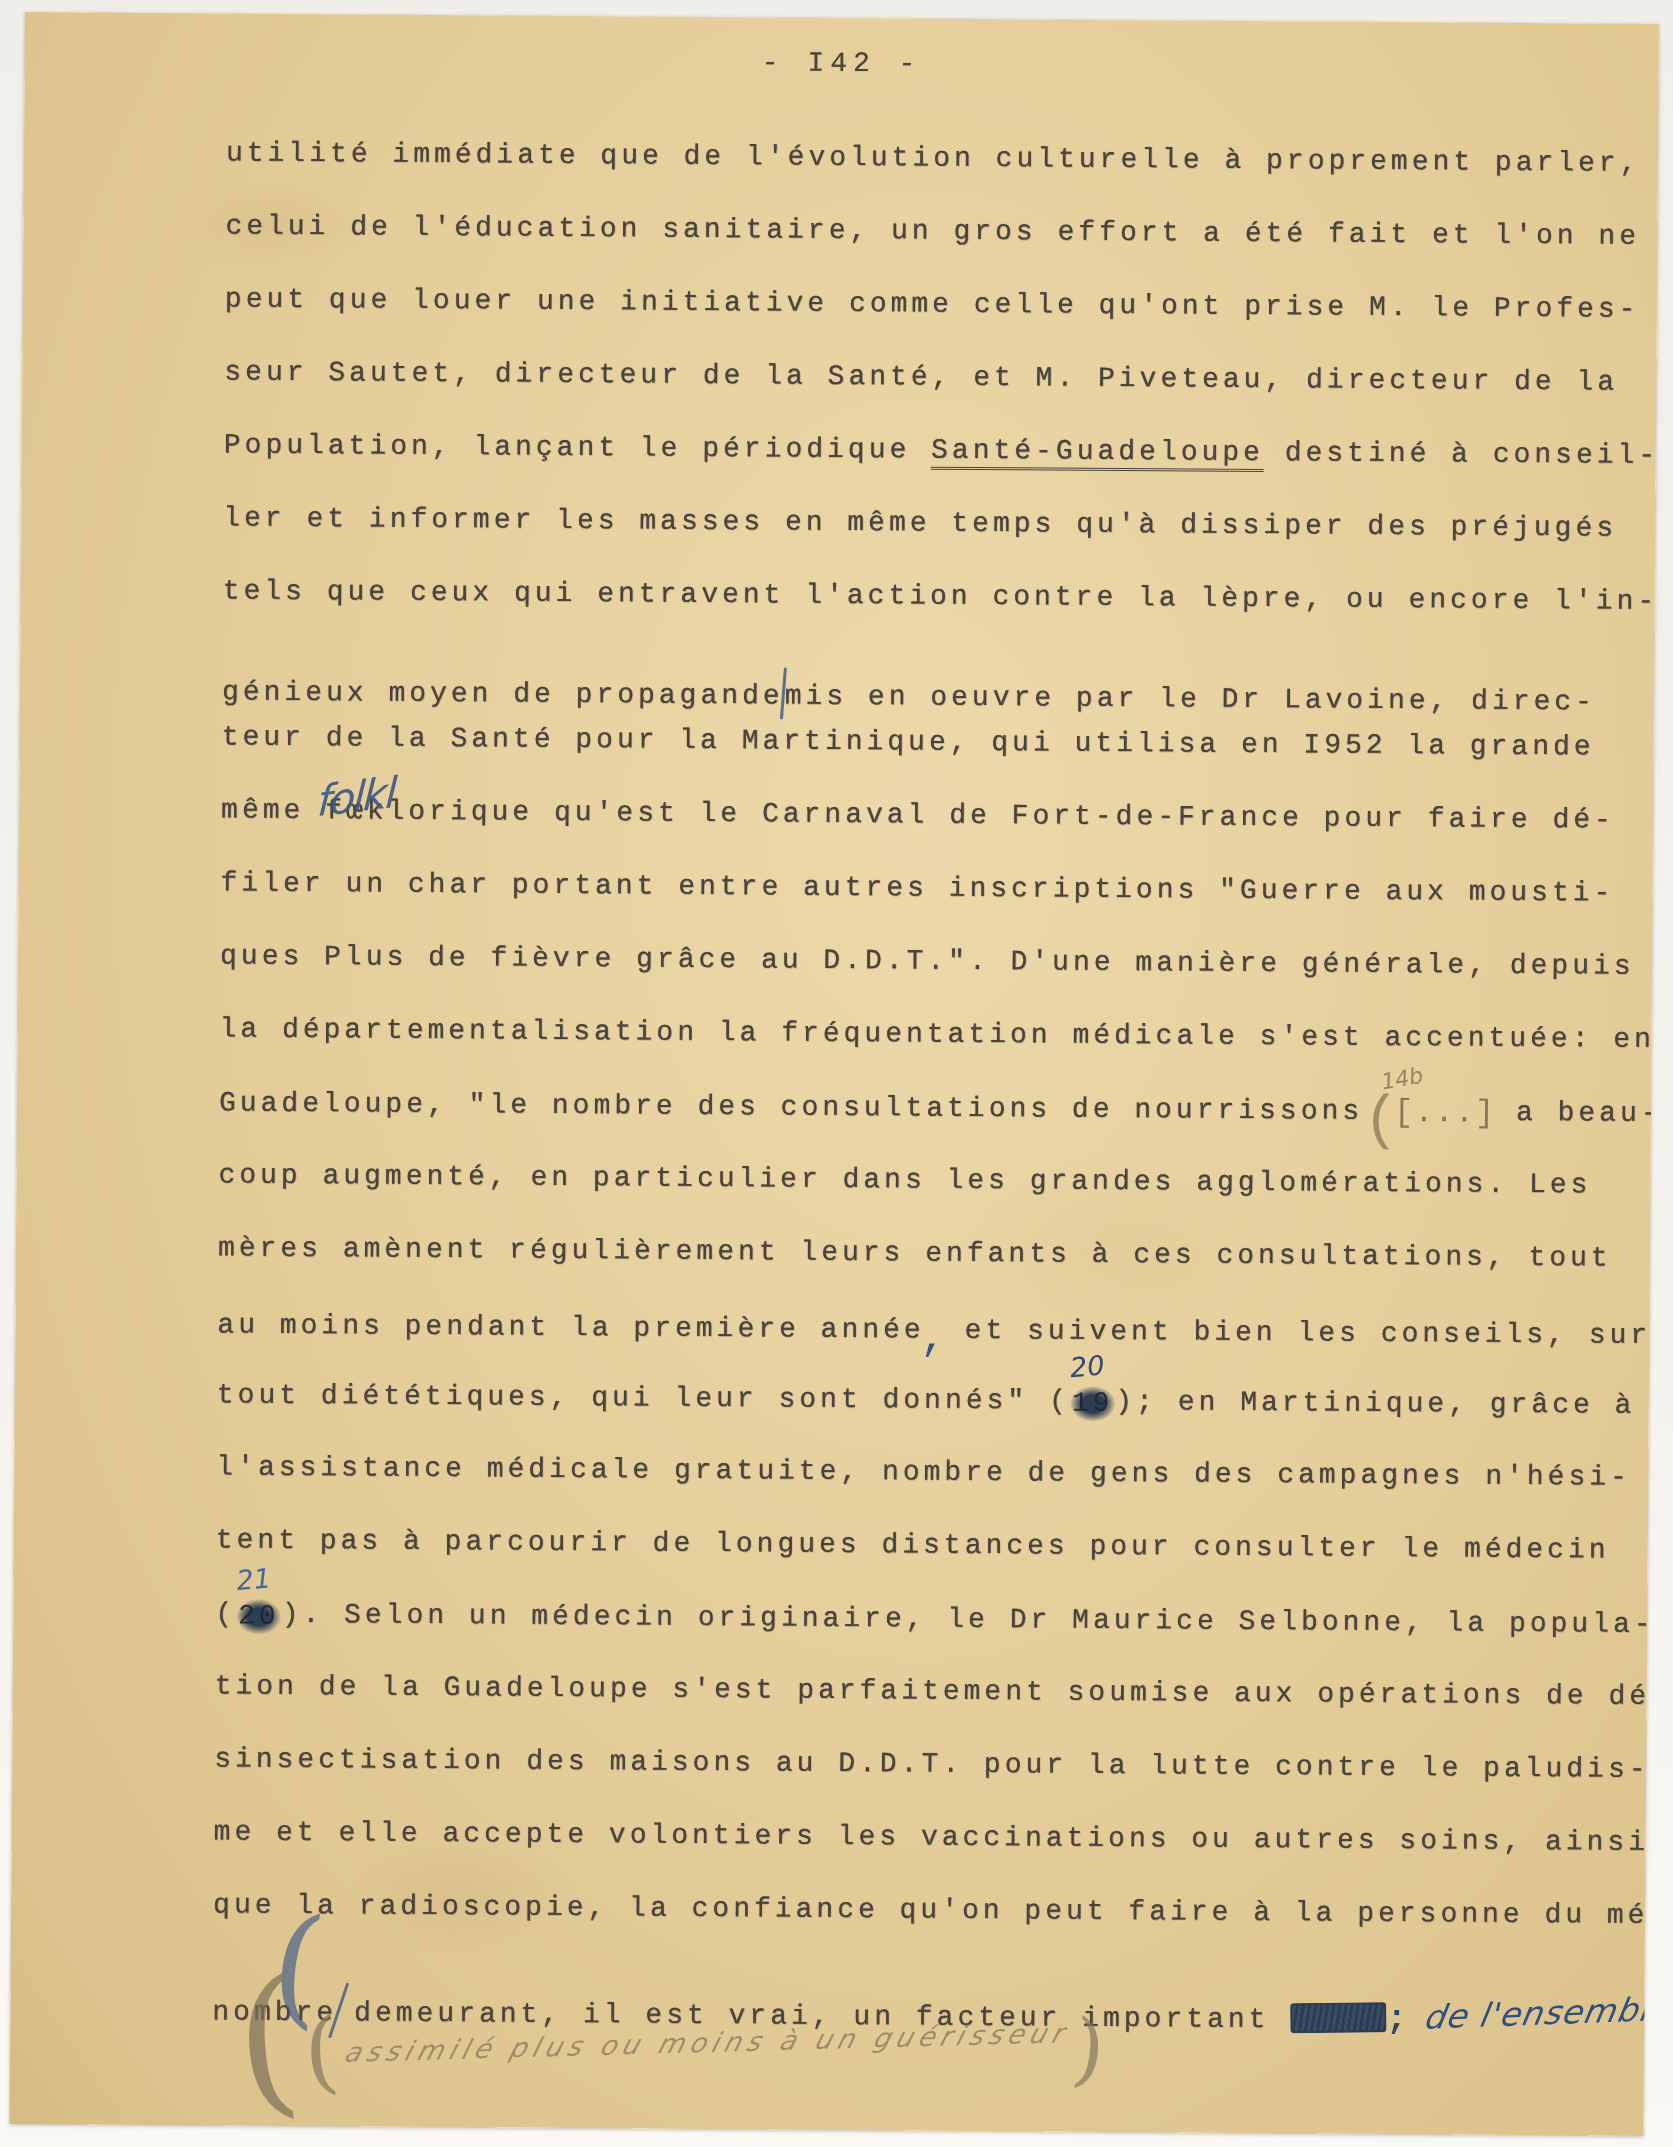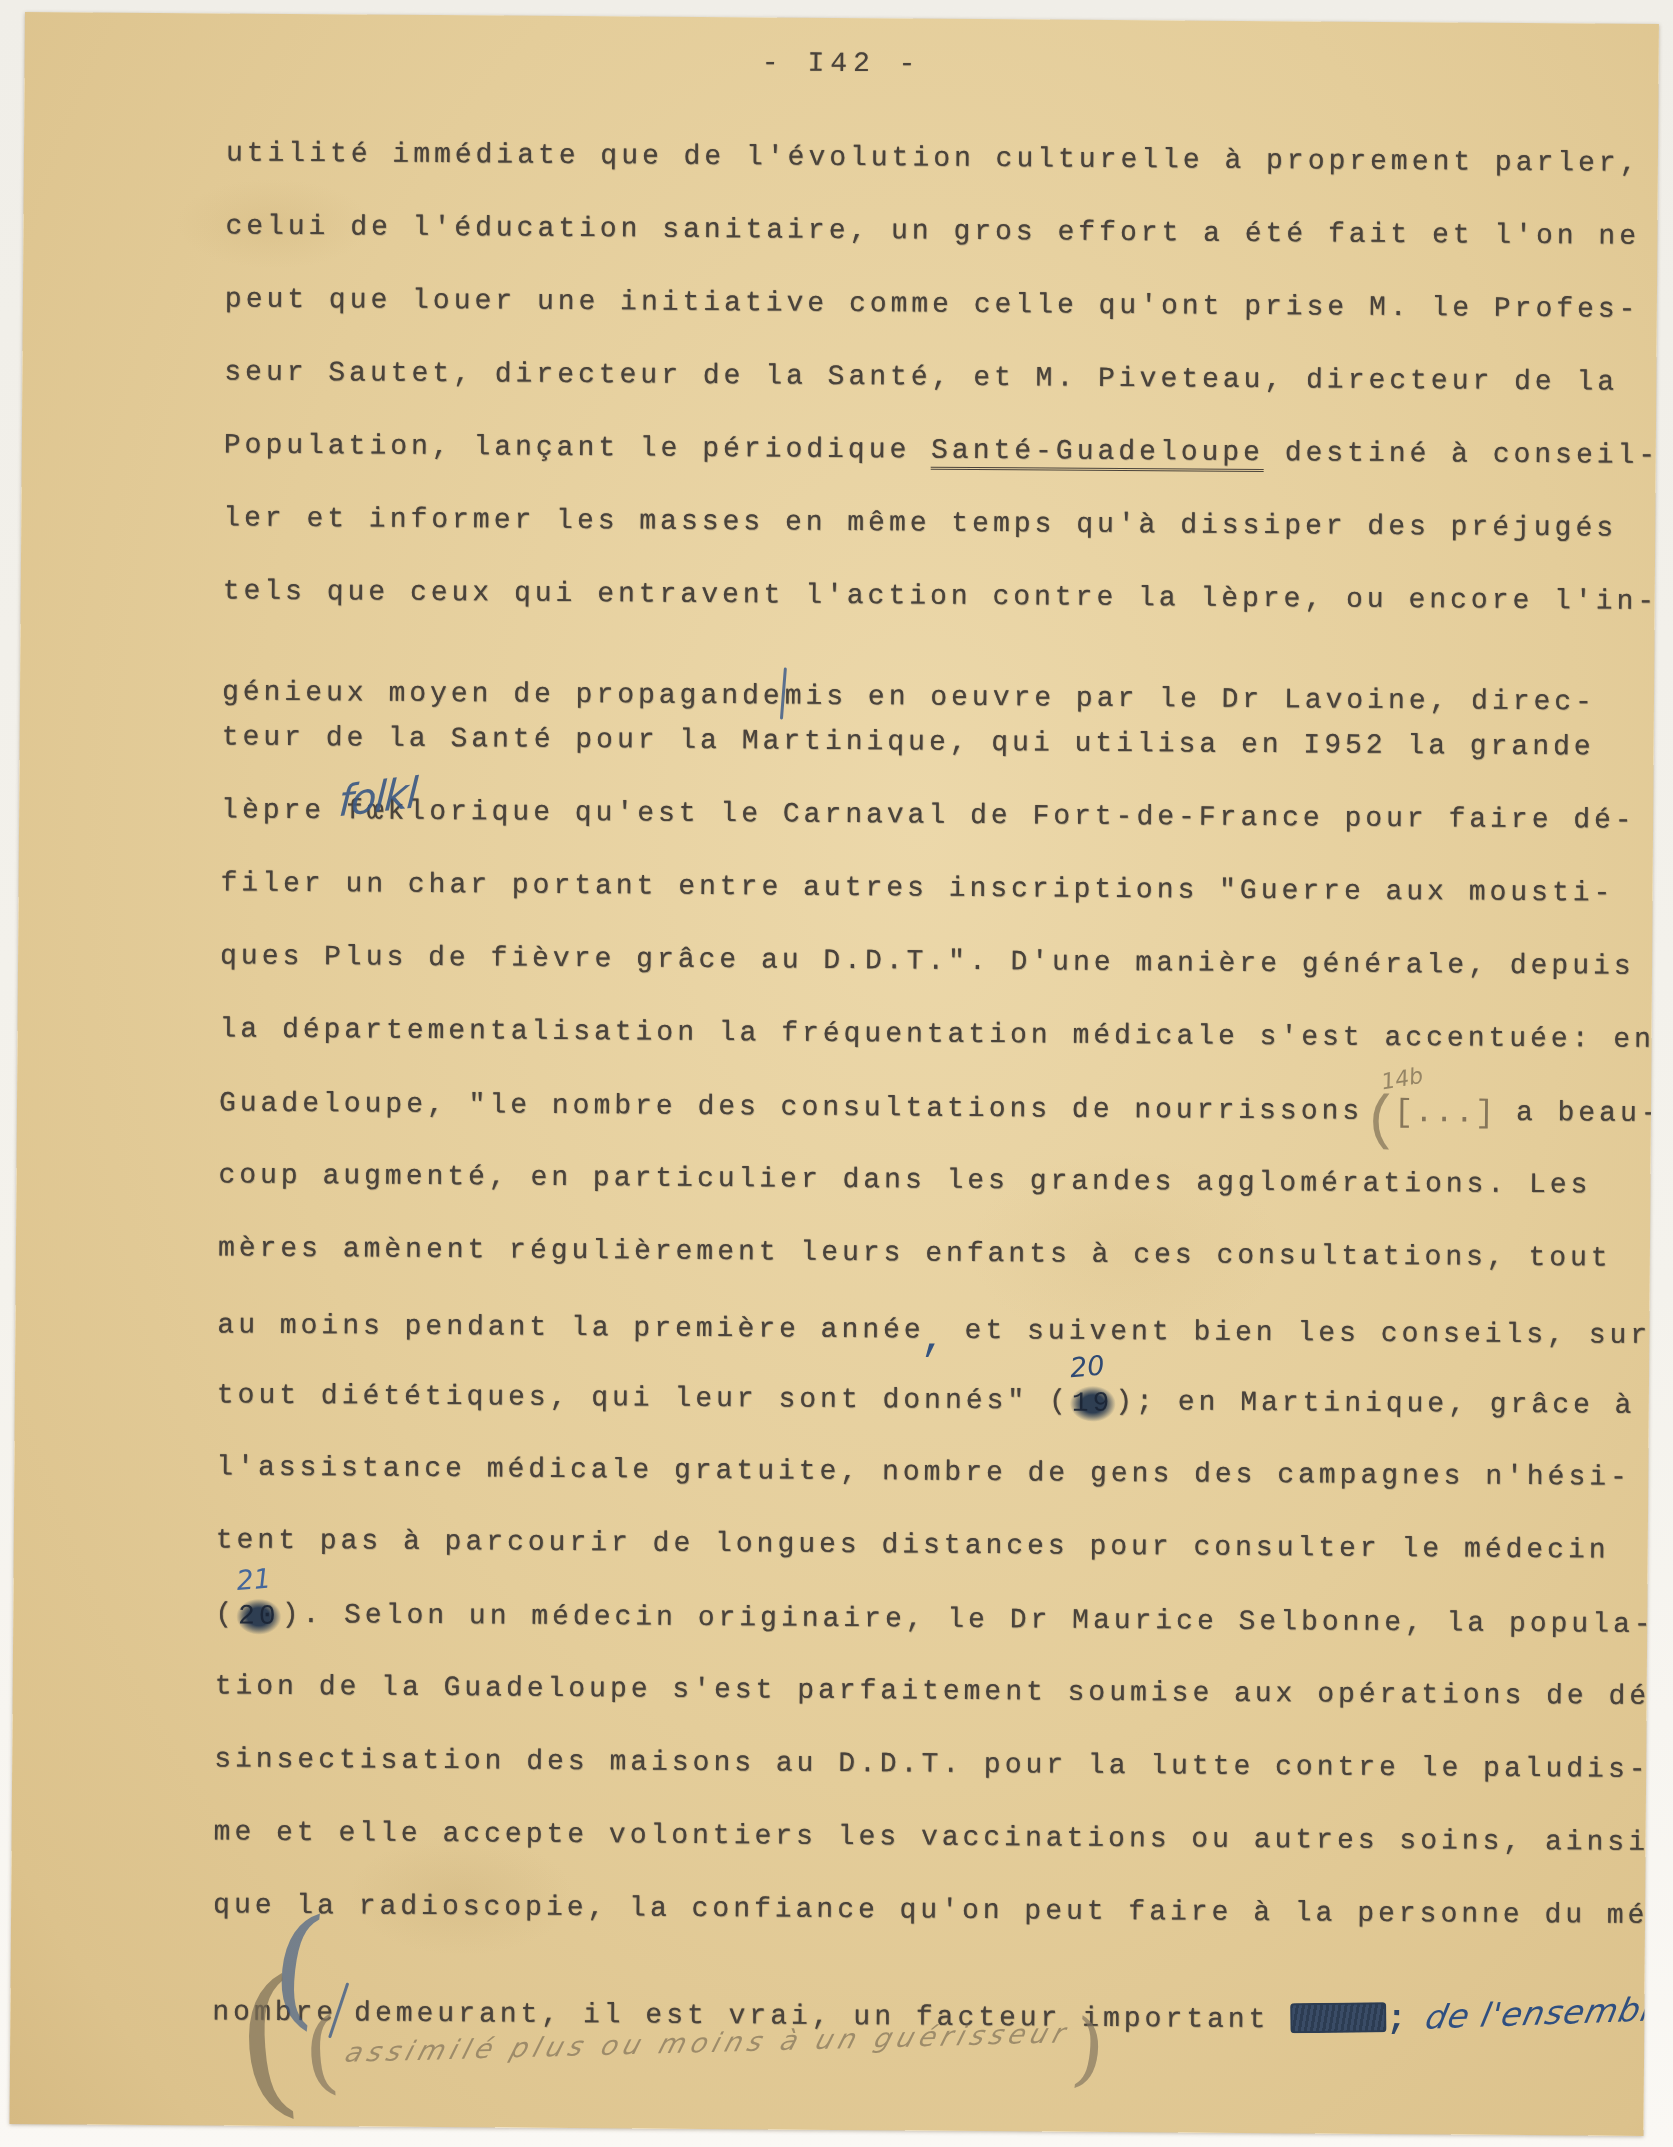--- a/index.html
+++ b/index.html
@@ -97,21 +97,21 @@
     <div id="textblock">
         <div class="line" style="top: 123px;"><span>utilité immédiate que de l'évolution culturelle à proprement parler,</span></div>
         <div class="line" style="top: 196px;"><span>celui de l'éducation sanitaire, un gros effort a été fait et l'on ne</span></div>
         <div class="line" style="top: 269px;"><span>peut que louer une initiative comme celle qu'ont prise M. le Profes-</span></div>
         <div class="line" style="top: 342px;"><span>seur Sautet, directeur de la Santé, et M. Piveteau, directeur de la</span></div>
         <div class="line" style="top: 415px;"><span>Population, lançant le périodique </span><span class="u">Santé-Guadeloupe</span><span> destiné à conseil-</span></div>
         <div class="line" style="top: 488px;"><span>ler et informer les masses en même temps qu'à dissiper des préjugés</span></div>
         <div class="line" style="top: 561px;"><span>tels que ceux qui entravent l'action contre la lèpre, ou encore l'in-</span></div>
         <div class="line" style="top: 634px;"><span>génieux moyen de propagande</span><span class="penstroke"></span><span>mis en oeuvre par le Dr Lavoine, direc-</span></div>
         <div class="line" style="top: 707px;"><span>teur de la Santé pour la Martinique, qui utilisa en I952 la grande</span></div>
-        <div class="line" style="top: 780px;"><span>lèpre </span><span class="folklwrap">fœklorique<span class="folkl-over">folkl</span></span><span> qu'est le Carnaval de Fort-de-France pour faire dé-</span></div>
+        <div class="line" style="top: 780px;"><span>même </span><span class="folklwrap">fœklorique<span class="folkl-over">folkl</span></span><span> qu'est le Carnaval de Fort-de-France pour faire dé-</span></div>
         <div class="line" style="top: 853px;"><span>filer un char portant entre autres inscriptions "Guerre aux mousti-</span></div>
         <div class="line" style="top: 926px;"><span>ques Plus de fièvre grâce au D.D.T.". D'une manière générale, depuis</span></div>
         <div class="line" style="top: 999px;"><span>la départementalisation la fréquentation médicale s'est accentuée: en</span></div>
         <div class="line" style="top: 1072px;"><span>Guadeloupe, "le nombre des consultations de nourrissons</span><span class="pencil-ins">[...]<span class="sup">14b</span></span><span> a beau-</span></div>
         <div class="line" style="top: 1145px;"><span>coup augmenté, en particulier dans les grandes agglomérations. Les</span></div>
         <div class="line" style="top: 1218px;"><span>mères amènent régulièrement leurs enfants à ces consultations, tout</span></div>
         <div class="line" style="top: 1291px;"><span>au moins pendant la première année</span><span class="pencomma">,</span><span> et suivent bien les conseils, sur-</span></div>
         <div class="line" style="top: 1364px;"><span>tout diététiques, qui leur sont donnés" (</span><span class="blob">19<span class="sup">20</span></span><span>); en Martinique, grâce à</span></div>
         <div class="line" style="top: 1437px;"><span>l'assistance médicale gratuite, nombre de gens des campagnes n'hési-</span></div>
         <div class="line" style="top: 1510px;"><span>tent pas à parcourir de longues distances pour consulter le médecin</span></div>

